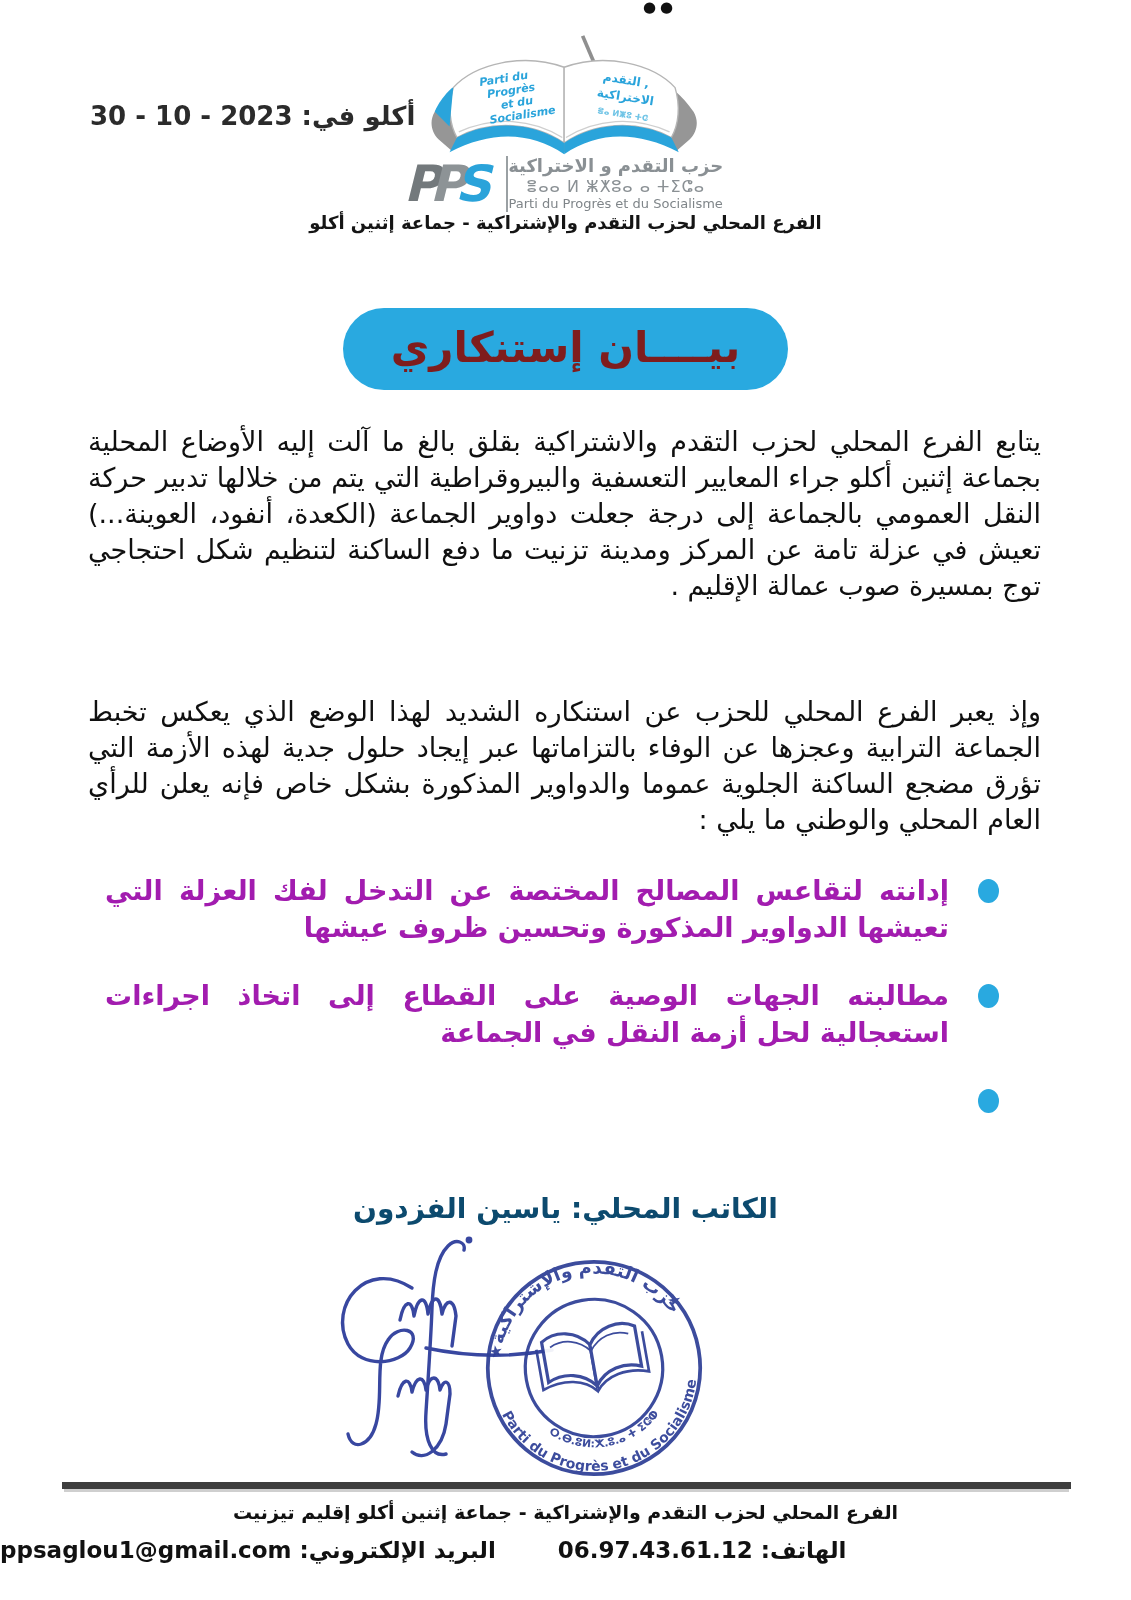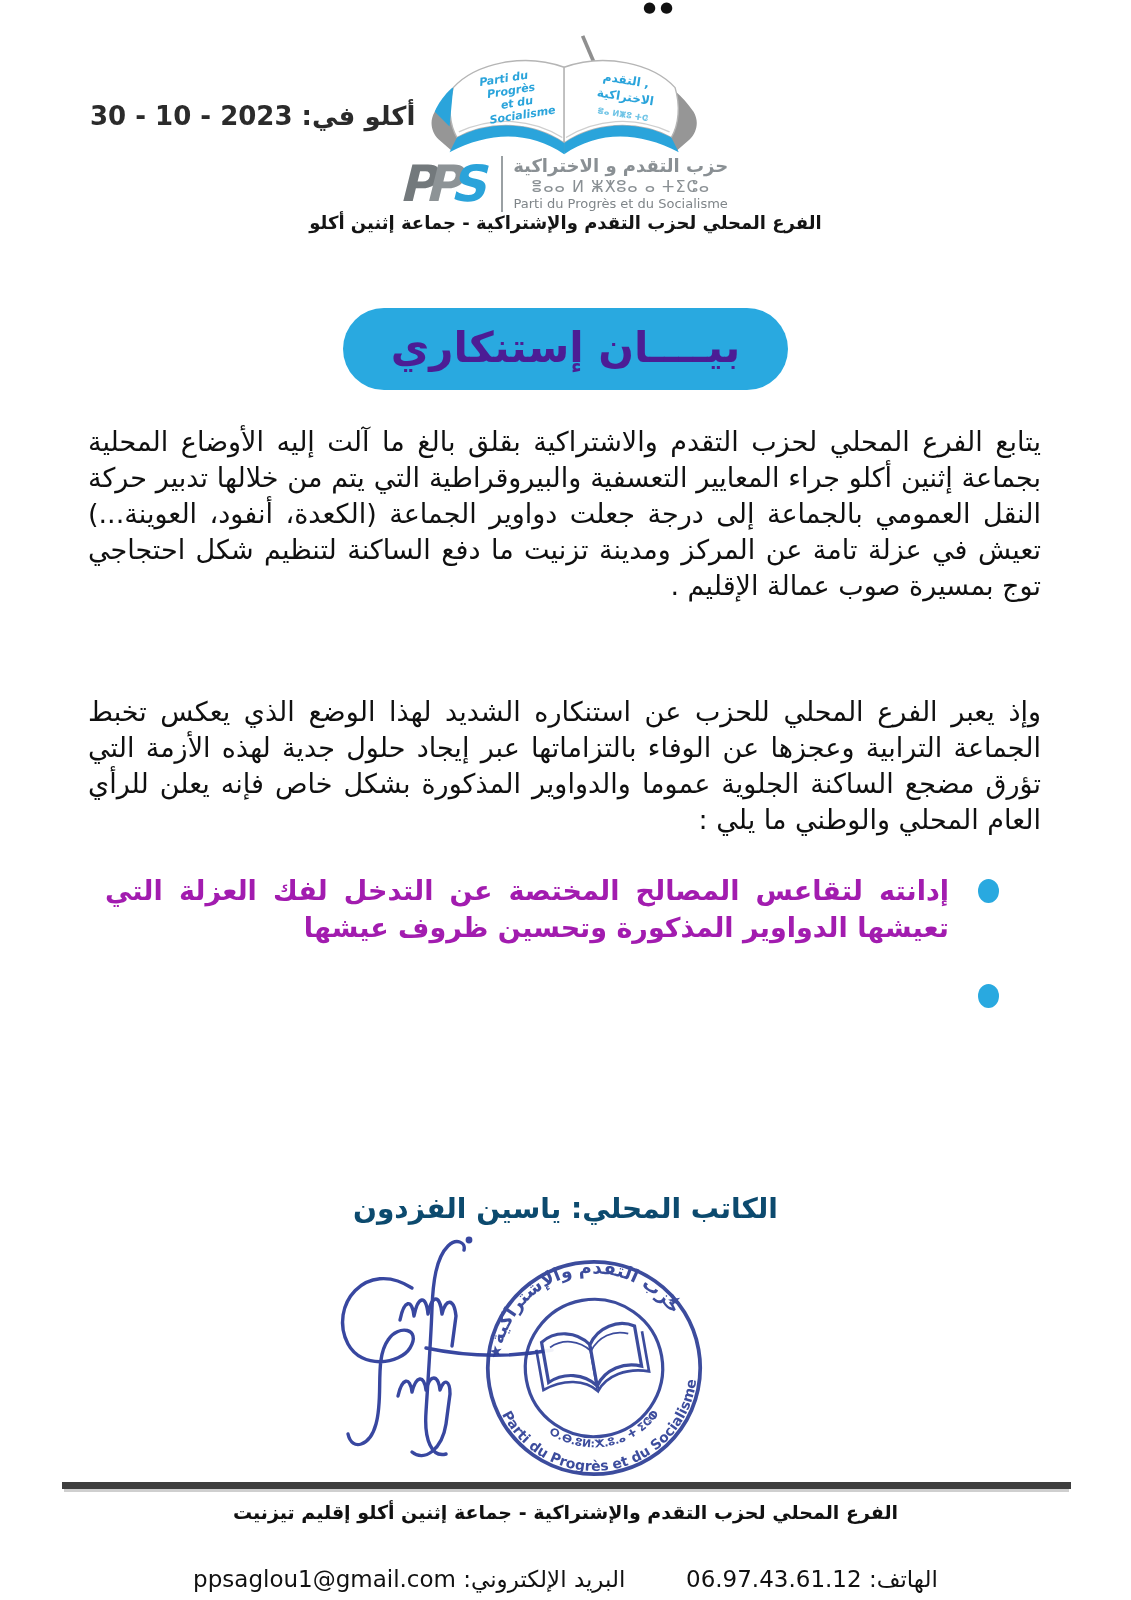--- a/index.html
+++ b/index.html
@@ -17,32 +17,32 @@
     font-size:26px; font-weight:bold; color:#2b2b2b;
   }
   
   .logo-wrap { position:absolute; top:34px; left:50%; transform:translateX(-50%); width:340px; text-align:center; }
   .logo-book { display:block; margin:0 auto; }
   .pps-row { display:flex; align-items:center; justify-content:center; gap:12px; margin-top:0px; height:56px; }
   .pps-acronym { font-weight:bold; font-size:50px; letter-spacing:-11px; transform:skewX(-14deg); line-height:1; padding-right:10px; }
   .pps-acronym .l1 { color:#73797c; }
   .pps-acronym .l2 { color:#8d9396; }
   .pps-acronym .l3 { color:#2aa3da; }
-  .pps-textblock { border-left:2px solid #9aa0a3; padding-left:10px; text-align:center; }
+  .pps-textblock { border-left:2px solid #9aa0a3; text-align:center; }
   .pps-ar { direction:rtl; font-size:18px; font-weight:bold; color:#8a9094; line-height:1.15; }
   .pps-tif { font-size:16px; color:#8a9094; letter-spacing:1px; line-height:1.2; }
   .pps-fr { font-size:13px; color:#7f8589; line-height:1.2; }
   .org-line {
     position:absolute; top:212px; left:0; right:0; text-align:center; direction:rtl;
     font-size:18px; font-weight:bold; color:#151515;
   }
   
   .banner {
     position:absolute; top:308px; left:0; right:0; margin:0 auto; width:max-content;
-    background:#29a9e0; color:#4c1d95; border-radius:42px;
+    background:#29a9e0; color:#7f1d1d; border-radius:42px;
     padding:0 48px; height:82px; line-height:80px;
     font-size:42px; font-weight:bold; direction:rtl; text-align:center;
   }
   
   .para {
     position:absolute; left:88px; right:90px; direction:rtl;
     text-align:justify; text-align-last:right;
     font-size:27px; font-weight:normal; color:#101010; line-height:36px;
   }
   .para1 { top:424px; }
@@ -64,22 +64,22 @@
   .signature-svg { position:absolute; top:1228px; left:312px; }
   .stamp-svg { position:absolute; top:1250px; left:476px; opacity:.93; }
   
   .footer-rule { position:absolute; top:1482px; left:62px; right:60px; height:7px; background:#3e3e3e;
     box-shadow:0 5px 0 -2px #cfcfcf; }
   .footer-line1 {
     position:absolute; top:1501px; left:0; right:0; text-align:center; direction:rtl;
     font-size:19px; font-weight:bold; color:#111;
   }
   .footer-line2 {
-    position:absolute; top:1537px; left:0; right:0; text-align:center; direction:rtl;
-    font-size:23px; font-weight:normal; color:#111;margin-top:29px;
+    position:absolute; top:1537px; left:0; right:0; text-align:left; direction:rtl;
+    font-size:23px; font-weight:bold; color:#111;
   }
   .footer-line2 .gap { display:inline-block; width:46px; }
   .ltr { direction:ltr; unicode-bidi:embed; }
 </style>
 </head>
 <body>
 
 <div class="page">
 
   <div class="top-dots">●●</div>
@@ -135,20 +135,24 @@
     <span>بيــــان إستنكاري</span>
   </div>
 
   <p class="para para1">يتابع الفرع المحلي لحزب التقدم والاشتراكية بقلق بالغ ما آلت إليه الأوضاع المحلية بجماعة إثنين أكلو جراء المعايير التعسفية والبيروقراطية التي يتم من خلالها تدبير حركة النقل العمومي بالجماعة إلى درجة جعلت دواوير الجماعة (الكعدة، أنفود، العوينة...) تعيش في عزلة تامة عن المركز ومدينة تزنيت ما دفع الساكنة لتنظيم شكل احتجاجي توج بمسيرة صوب عمالة الإقليم .</p>
   <p class="para para2">وإذ يعبر الفرع المحلي للحزب عن استنكاره الشديد لهذا الوضع الذي يعكس تخبط الجماعة الترابية وعجزها عن الوفاء بالتزاماتها عبر إيجاد حلول جدية لهذه الأزمة التي تؤرق مضجع الساكنة الجلوية عموما والدواوير المذكورة بشكل خاص فإنه يعلن للرأي العام المحلي والوطني ما يلي :</p>
 
   <ul class="bullets">
     <li>
       <span class="dot"></span>
       <span>إدانته لتقاعس المصالح المختصة عن التدخل لفك العزلة التي تعيشها الدواوير المذكورة وتحسين ظروف عيشها</span>
+    </li>
+    <li>
+      <span class="dot"></span>
+      <span>مطالبته الجهات الوصية على القطاع إلى اتخاذ اجراءات استعجالية لحل أزمة النقل في الجماعة</span>
     </li>
     <li>
       <span class="dot"></span>
     </li>
   </ul>
 
   <div class="signer-line">الكاتب المحلي: ياسين الفزدون</div>
 
   <svg class="signature-svg" width="268" height="258" viewBox="0 0 268 258">
     <g stroke="#3847a0" stroke-width="3.4" fill="none" stroke-linecap="round" stroke-linejoin="round">

